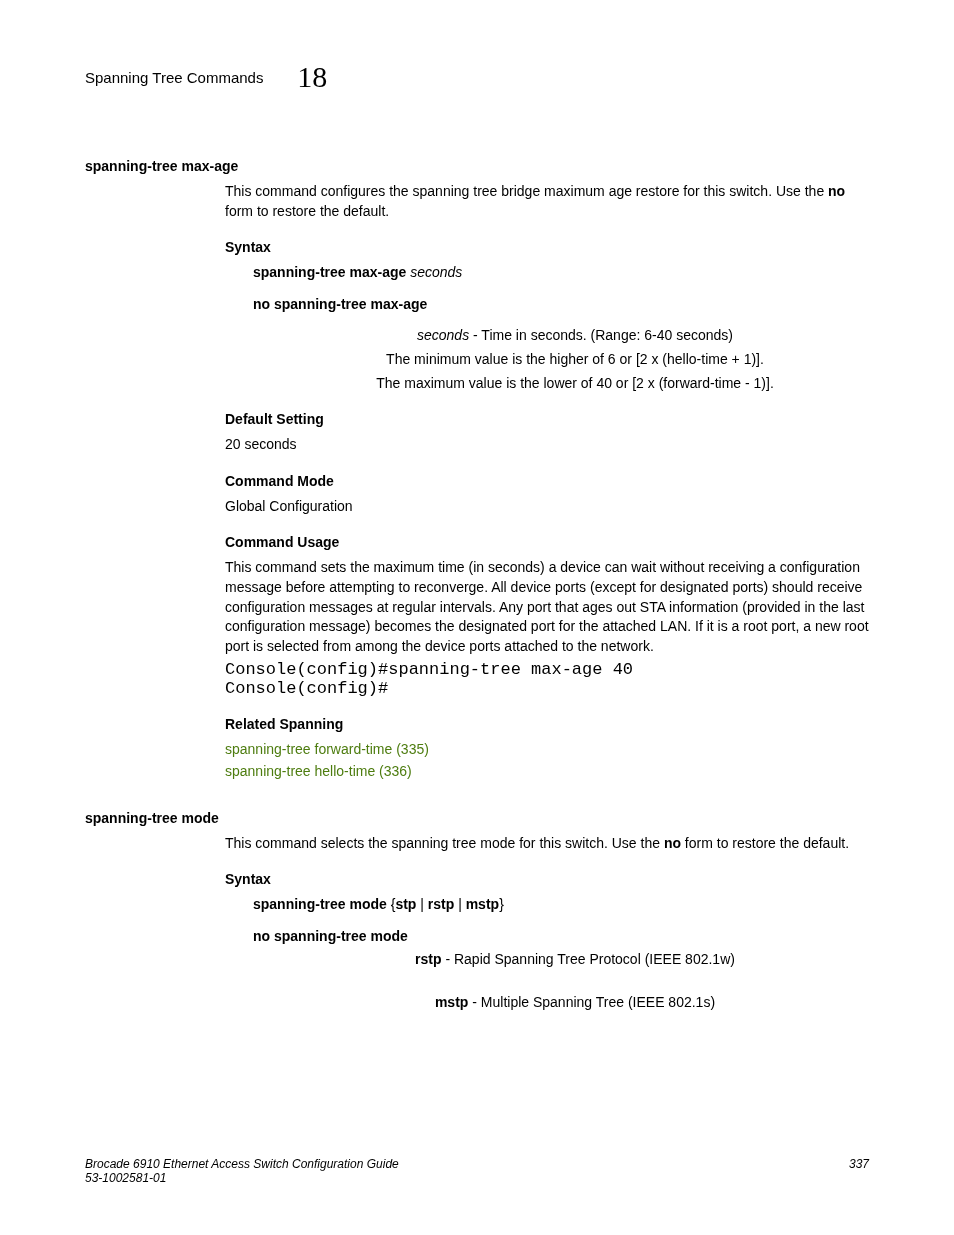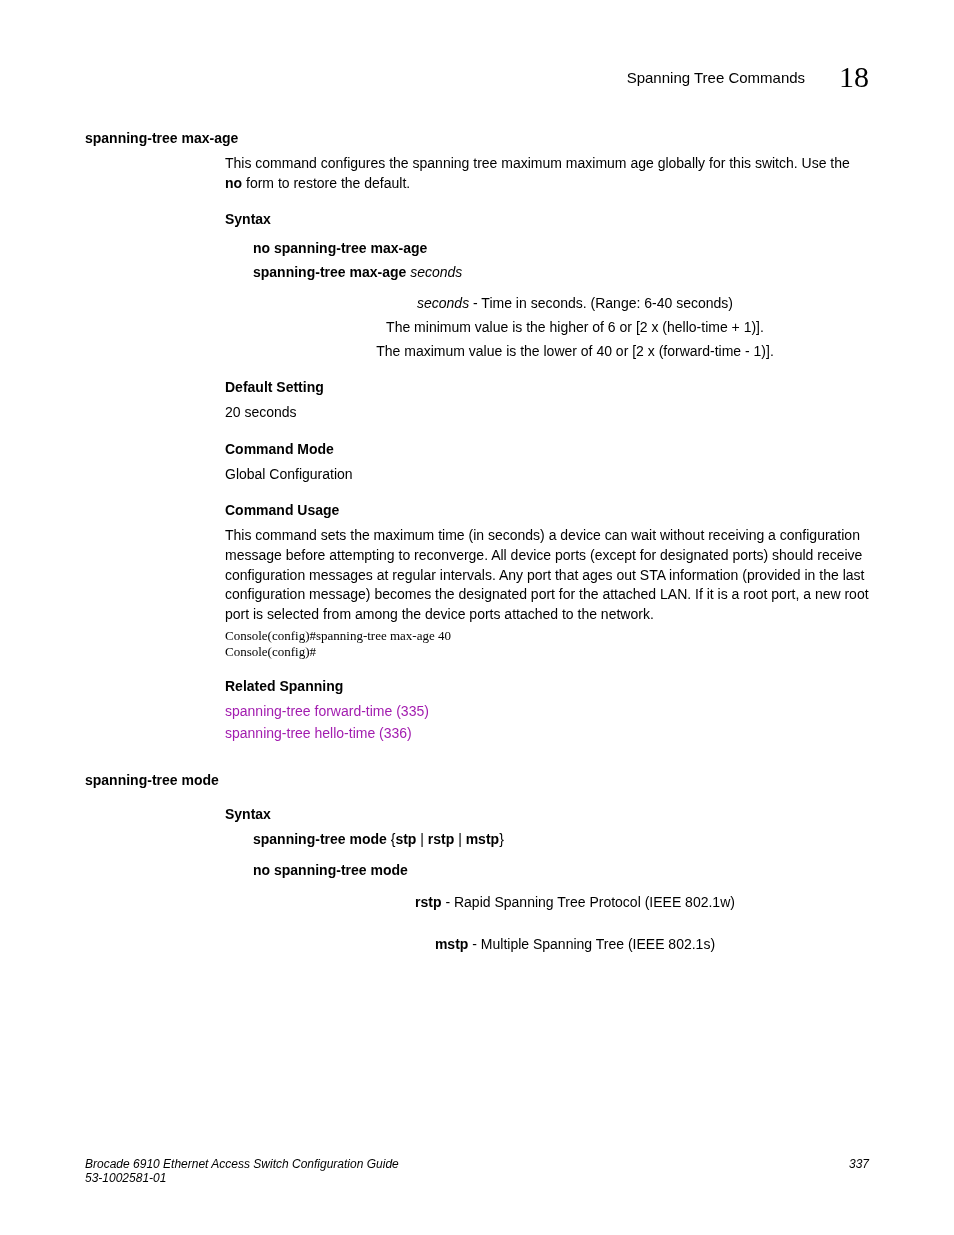--- a/index.html
+++ b/index.html
@@ -14,22 +14,21 @@
     position: relative;
     box-sizing: border-box;
   }
   .page {
     padding: 60px 85px 40px 85px;
     box-sizing: border-box;
     height: 100%;
     position: relative;
   }
   .header {
-    text-align: right;
-    margin-bottom: 36px;
+    margin-bottom: 64px;
   }
   .header-title {
     display: inline-block;
     vertical-align: middle;
     font-size: 15px;
     margin-right: 30px;
   }
   .chapter-num {
     display: inline-block;
     vertical-align: middle;
@@ -62,27 +61,27 @@
     margin: 4px 0;
     line-height: 1.4;
   }
   .italic {
     font-style: italic;
   }
   .bold {
     font-weight: bold;
   }
   pre.example {
-    font-family: Liberation Serif, serif;
-    font-size: 13px;
+    font-family: Liberation Mono, monospace;
+    font-size: 17px;
     margin: 4px 0 0 0;
     white-space: pre;
   }
   a.link {
-    color: #a21caf;
+    color: #4d7c0f;
     text-decoration: none;
   }
   .footer {
     position: absolute;
     bottom: 50px;
     left: 85px;
     right: 85px;
     font-style: italic;
     font-size: 12px;
   }
@@ -95,28 +94,28 @@
 
 <div class="page">
   <div class="header">
     <span class="header-title">Spanning Tree Commands</span>
     <span class="chapter-num">18</span>
   </div>
 
   <div class="section-title">spanning-tree max-age</div>
   <div class="body-block">
     <p>
-      <span>This command configures the spanning tree maximum maximum age globally for this switch. Use the </span><span class="bold">no</span><span> form to restore the default.</span>
+      <span>This command configures the spanning tree bridge maximum age restore for this switch. Use the </span><span class="bold">no</span><span> form to restore the default.</span>
     </p>
 
     <div class="sub-head">Syntax</div>
-    <p class="indent1 bold" style="margin-top:12px">no spanning-tree max-age</p>
     <p class="indent1">
       <span class="bold">spanning-tree max-age</span><span class="italic"> seconds</span>
     </p>
+    <p class="indent1 bold" style="margin-top:12px">no spanning-tree max-age</p>
     <p class="indent2" style="margin-top:12px">
       <span class="italic">seconds</span><span> - Time in seconds. (Range: 6-40 seconds)</span>
     </p>
     <p class="indent2">The minimum value is the higher of 6 or [2 x (hello-time + 1)].</p>
     <p class="indent2">The maximum value is the lower of 40 or [2 x (forward-time - 1)].</p>
 
     <div class="sub-head">Default Setting</div>
     <p>20 seconds</p>
 
     <div class="sub-head">Command Mode</div>
@@ -128,28 +127,31 @@
     <pre class="example">Console(config)#spanning-tree max-age 40
 Console(config)#</pre>
 
     <div class="sub-head">Related Spanning</div>
     <p style="margin:2px 0"><a href="#" class="link">spanning-tree forward-time (335)</a></p>
     <p style="margin:2px 0"><a href="#" class="link">spanning-tree hello-time (336)</a></p>
   </div>
 
   <div class="section-title" style="margin-top:28px">spanning-tree mode</div>
   <div class="body-block">
+    <p>
+      <span>This command selects the spanning tree mode for this switch. Use the </span><span class="bold">no</span><span> form to restore the default.</span>
+    </p>
 
     <div class="sub-head">Syntax</div>
     <p class="indent1">
       <span class="bold">spanning-tree mode</span><span> {</span><span class="bold">stp</span><span> | </span><span class="bold">rstp</span><span> | </span><span class="bold">mstp</span><span>}</span>
     </p>
     <p class="indent1 bold" style="margin-top:12px">no spanning-tree mode</p>
 
-    <p class="indent2" style="margin-top:12px">
+    <p class="indent2" style="margin-top:4px">
       <span class="bold">rstp</span><span> - Rapid Spanning Tree Protocol (IEEE 802.1w)</span>
     </p>
     <p class="indent2" style="margin-top:23px">
       <span class="bold">mstp</span><span> - Multiple Spanning Tree (IEEE 802.1s)</span>
     </p>
   </div>
 
   <div class="footer">
     <span class="footer-right">337</span>
     <div>Brocade 6910 Ethernet Access Switch Configuration Guide</div>

